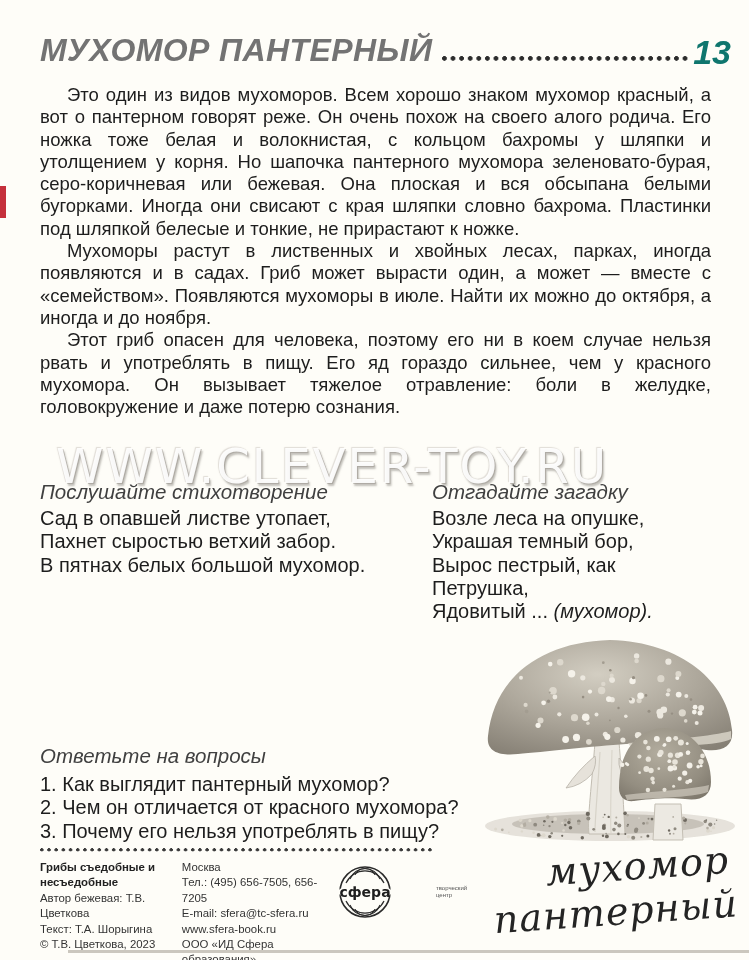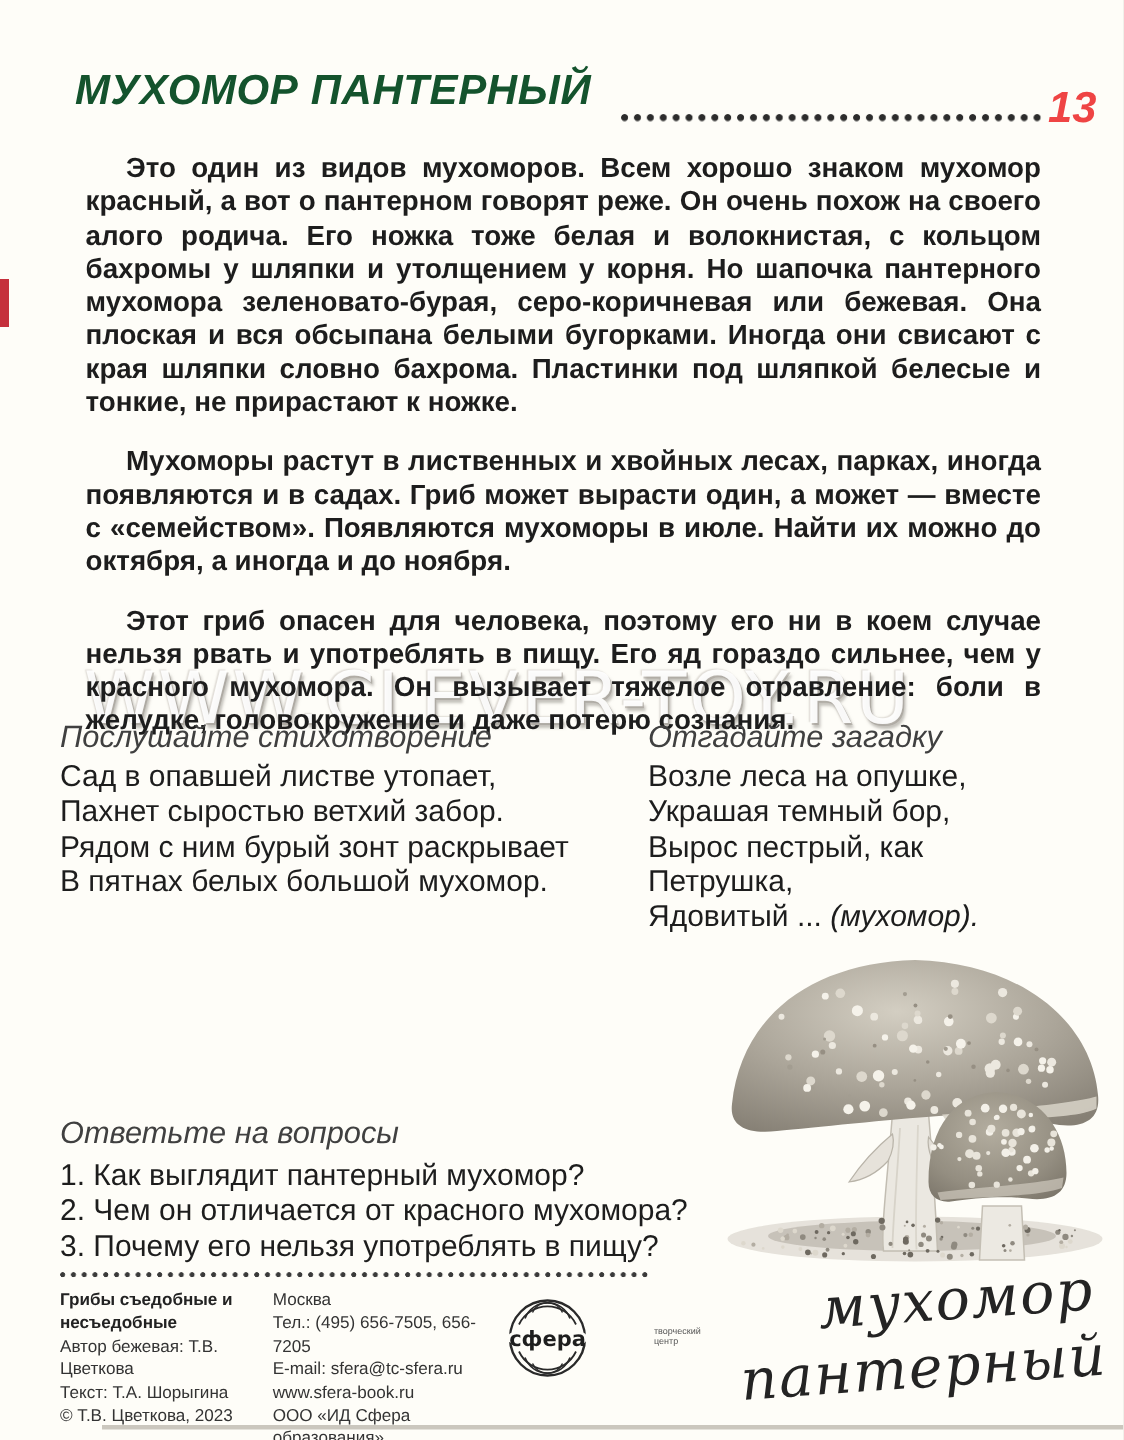--- a/index.html
+++ b/index.html
@@ -6,36 +6,36 @@
   .page{
     position:relative;width:749px;height:960px;margin:0 auto;
     background:#fefdf8;overflow:hidden;
     font-family:"Liberation Sans",sans-serif;color:#1d1d1d;
   }
   
   .red-mark{position:absolute;left:0;top:186px;width:6px;height:32px;background:#c5303c;}
   
   .title-row{position:absolute;top:34px;left:40px;right:18px;display:flex;align-items:flex-end;z-index:2;}
   .title-row h1{
-    margin:10px;font-size:28px;line-height:32px;font-style:italic;font-weight:bold;
-    letter-spacing:.4px;color:#14532d;white-space:nowrap;
+    margin:0;font-size:32px;line-height:32px;font-style:italic;font-weight:bold;
+    letter-spacing:.4px;color:#737373;white-space:nowrap;
   }
   .leader{
     flex:1;height:5px;margin:0 4px 5px 10px;
     background-image:radial-gradient(circle at 2.4px 2.4px,#2c2c2c 2.05px,rgba(0,0,0,0) 2.6px);
     background-size:8.6px 5px;background-repeat:repeat-x;background-position:0 50%;
   }
-  .pagenum{font-size:29px;font-style:italic;font-weight:bold;line-height:28px;color:#ef4444;}
+  .pagenum{font-size:34px;font-style:italic;font-weight:bold;line-height:28px;color:#0f766e;}
   
   .body-text{
     position:absolute;top:84px;left:40px;width:671px;z-index:1;
     font-size:18.5px;line-height:22.3px;text-align:justify;
     hyphens:auto;-webkit-hyphens:auto;
   }
-  .body-text p{margin:17px;text-indent:27px;font-weight:bold;}
+  .body-text p{margin:0;text-indent:27px;}
   
   .watermark{
     position:absolute;top:438px;left:56px;z-index:0;white-space:nowrap;
     font-family:"DejaVu Sans",sans-serif;font-weight:normal;font-size:48px;letter-spacing:2px;
     color:rgba(255,255,255,.92);
     text-shadow:2px 3px 2px rgba(148,143,136,.55),
                 -1px -1px 1px rgba(205,200,193,.6),
                 1px 1px 0 rgba(164,159,151,.55);
   }
   
@@ -95,21 +95,20 @@
     <p>Это один из видов мухоморов. Всем хорошо знаком мухомор красный, а вот о пантерном говорят реже. Он очень похож на своего алого родича. Его ножка тоже белая и волокнистая, с кольцом бахромы у шляпки и утолщением у корня. Но шапочка пантерного мухомора зеленовато-бурая, серо-коричневая или бежевая. Она плоская и вся обсыпана белыми бугорками. Иногда они свисают с края шляпки словно бахрома. Пластинки под шляпкой белесые и тонкие, не прирастают к ножке.</p>
     <p>Мухоморы растут в лиственных и хвойных лесах, парках, иногда появляются и в садах. Гриб может вырасти один, а может — вместе с «семейством». Появляются мухоморы в июле. Найти их можно до октября, а иногда и до ноября.</p>
     <p>Этот гриб опасен для человека, поэтому его ни в коем случае нельзя рвать и употреблять в пищу. Его яд гораздо сильнее, чем у красного мухомора. Он вызывает тяжелое отравление: боли в желудке, головокружение и даже потерю сознания.</p>
   </section>
 
   <section class="two-col">
     <div class="col-left">
       <h2 class="sec-head">Послушайте стихотворение</h2>
       <div class="verse-line">Сад в опавшей листве утопает,</div>
       <div class="verse-line">Пахнет сыростью ветхий забор.</div>
-      <div class="verse-line">Рядом с ним бурый зонт раскрывает</div>
       <div class="verse-line">В пятнах белых большой мухомор.</div>
     </div>
     <div class="col-right">
       <h2 class="sec-head">Отгадайте загадку</h2>
       <div class="verse-line">Возле леса на опушке,</div>
       <div class="verse-line">Украшая темный бор,</div>
       <div class="verse-line">Вырос пестрый, как Петрушка,</div>
       <div class="verse-line"><span>Ядовитый ... </span><span class="answer">(мухомор).</span></div>
     </div>
   </section>

